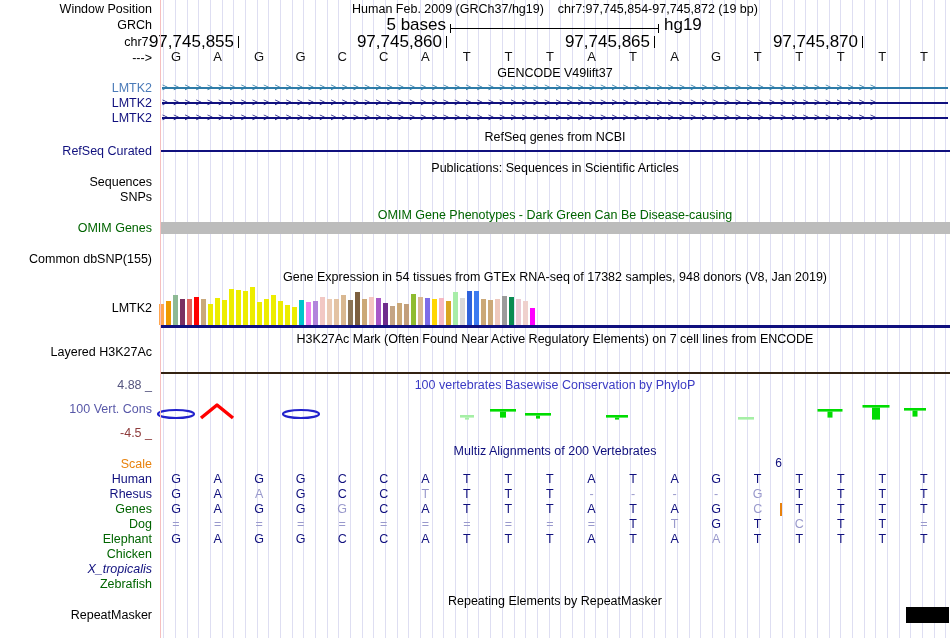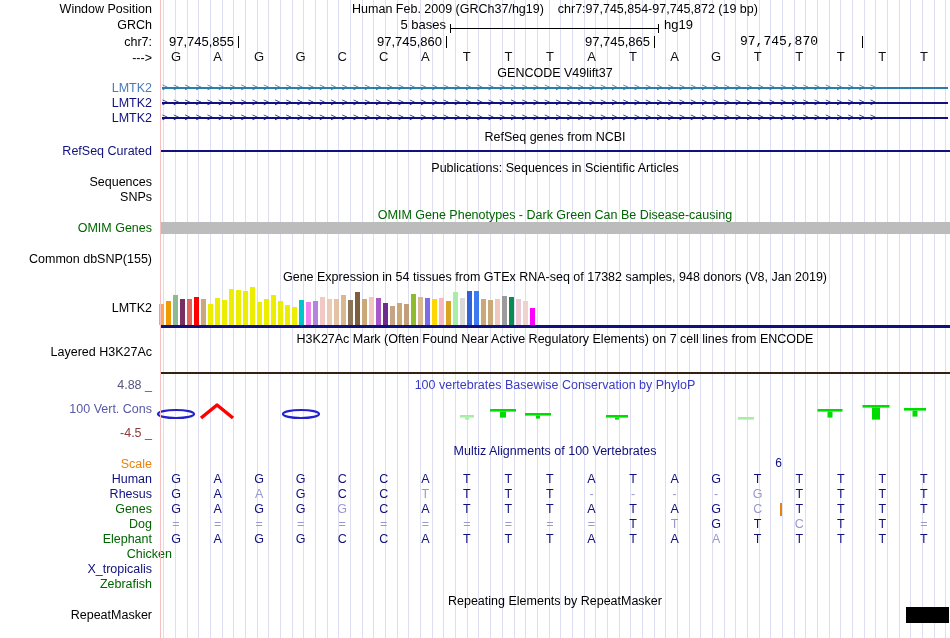--- a/index.html
+++ b/index.html
@@ -12,21 +12,21 @@
   .orange{color:#E8820D}
   .steel{color:#55557F}
   .maroon{color:#8E3B3B}
   .consblue{color:#3B3BC4}
   .gridline{position:absolute;top:0;width:1px;height:638px;background:#DEDEF2;}
   .pinksep{position:absolute;left:160px;top:0;width:1px;height:638px;background:#F6BFBF;z-index:3;}
   .hline{position:absolute;background:#10107E;z-index:2;}
   .base{position:absolute;width:32px;margin-left:-16px;text-align:center;font-size:13px;line-height:14px;color:#111;z-index:2;}
   .al{position:absolute;width:32px;margin-left:-16px;text-align:center;font-size:12.5px;line-height:14px;color:#10107E;z-index:2;}
   .al.light{color:#9999CC;}
-  .rulnum{position:absolute;font-size:13px;line-height:13px;white-space:nowrap;z-index:2;}
+  .rulnum{position:absolute;font-size:17px;line-height:13px;white-space:nowrap;z-index:2;}
   .rultick{position:absolute;width:1px;height:12px;background:#000;z-index:2;}
   .arrowrow{position:absolute;left:162px;width:786px;height:14px;overflow:hidden;z-index:2;}
   .arrowrow .ln{position:absolute;left:0;top:6px;width:100%;height:1.6px;}
   .arrowrow .ar{position:absolute;left:0;top:0;width:100%;font-size:10px;line-height:13px;letter-spacing:5.4px;white-space:nowrap;}
   .bar{position:absolute;width:5px;z-index:2;}
   .scalebar{position:absolute;left:450px;top:24px;width:207px;height:9px;border-left:1px solid #000;border-right:1px solid #000;z-index:2;}
   .scalebar .mid{position:absolute;left:0;top:4px;width:100%;height:1px;background:#000;}
   .box{position:absolute;z-index:2;}
   svg.overlay{position:absolute;left:0;top:0;z-index:2;pointer-events:none;}
 </style>
@@ -120,21 +120,21 @@
   <div class="rulnum" style="left:664px;top:18px">hg19</div>
 
   <div class="lbl" style="top:35px">chr7:</div>
   <div id="ruler">
       <div class="rulnum" style="left: 116px; top: 35px; width: 118px; text-align: right;">97,745,855</div>
       <div class="rultick" style="left: 238px; top: 36px;"></div>
       <div class="rulnum" style="left: 324px; top: 35px; width: 118px; text-align: right;">97,745,860</div>
       <div class="rultick" style="left: 446px; top: 36px;"></div>
       <div class="rulnum" style="left: 532px; top: 35px; width: 118px; text-align: right;">97,745,865</div>
       <div class="rultick" style="left: 654px; top: 36px;"></div>
-      <div class="rulnum" style="left: 740px; top: 35px; width: 118px;  font-family: Liberation Mono, monospace;">97,745,870</div>
+      <div class="rulnum" style="left: 740px; top: 35px; width: 118px; text-align: right;">97,745,870</div>
       <div class="rultick" style="left: 862px; top: 36px;"></div>
     </div>
 
   <div class="lbl" style="top:51px">---&gt;</div>
   <div id="baserow">
       <div class="base" style="left: 176px; top: 50px;">G</div>
       <div class="base" style="left: 217.55px; top: 50px;">A</div>
       <div class="base" style="left: 259.1px; top: 50px;">G</div>
       <div class="base" style="left: 300.65px; top: 50px;">G</div>
       <div class="base" style="left: 342.2px; top: 50px;">C</div>
@@ -269,21 +269,21 @@
       <rect x="615" y="417.6" width="4" height="2" fill="#00DC00"></rect>
       <rect x="738" y="417" width="16" height="2.6" fill="#A5EFA5"></rect>
       <rect x="817.5" y="409" width="25" height="2.6" fill="#00DC00"></rect>
       <rect x="827.5" y="411.6" width="5" height="6" fill="#00DC00"></rect>
       <rect x="862.5" y="405" width="27" height="2.6" fill="#00DC00"></rect>
       <rect x="872" y="407.6" width="8" height="12" fill="#00DC00"></rect>
       <rect x="904" y="408" width="22" height="2.6" fill="#00DC00"></rect>
       <rect x="912.5" y="410.6" width="5" height="6" fill="#00DC00"></rect>
     </svg>
 
-  <div class="title navy" style="top:444px">Multiz Alignments of 100 Vertebrates</div>
+  <div class="title navy" style="top:444px">Multiz Alignments of 200 Vertebrates</div>
   <div class="lbl orange" style="top:457px">Scale</div>
   <div id="multiz">
       <div class="al orange" style="left: 778.475px; top: 456px; font-size: 12px;">6</div>
       <div class="lbl navy" style="top: 472px;">Human</div>
       <div class="al" style="left: 176px; top: 472px;">G</div>
       <div class="al" style="left: 217.55px; top: 472px;">A</div>
       <div class="al" style="left: 259.1px; top: 472px;">G</div>
       <div class="al" style="left: 300.65px; top: 472px;">G</div>
       <div class="al" style="left: 342.2px; top: 472px;">C</div>
       <div class="al" style="left: 383.75px; top: 472px;">C</div>
@@ -374,21 +374,21 @@
       <div class="al" style="left: 549.95px; top: 532px;">T</div>
       <div class="al" style="left: 591.5px; top: 532px;">A</div>
       <div class="al" style="left: 633.05px; top: 532px;">T</div>
       <div class="al" style="left: 674.6px; top: 532px;">A</div>
       <div class="al light" style="left: 716.15px; top: 532px;">A</div>
       <div class="al" style="left: 757.7px; top: 532px;">T</div>
       <div class="al" style="left: 799.25px; top: 532px;">T</div>
       <div class="al" style="left: 840.8px; top: 532px;">T</div>
       <div class="al" style="left: 882.35px; top: 532px;">T</div>
       <div class="al" style="left: 923.9px; top: 532px;">T</div>
-      <div class="lbl green" style="top: 547px; margin-left: 20px;">Chicken</div>
-      <div class="lbl navy" style="top: 562px;">X_tropicalis</div>
+      <div class="lbl green" style="top: 547px;">Chicken</div>
+      <div class="lbl navy" style="top: 562px; font-style: italic;">X_tropicalis</div>
       <div class="lbl green" style="top: 577px;">Zebrafish</div>
     </div>
 
   <div class="title" style="top:594px">Repeating Elements by RepeatMasker</div>
   <div class="lbl" style="top:608px">RepeatMasker</div>
   <div class="box" id="rmbox" style="left: 906px; top: 607px; width: 43px; height: 16px; background: rgb(0, 0, 0);"></div>
 </div>
 
 </body></html>

